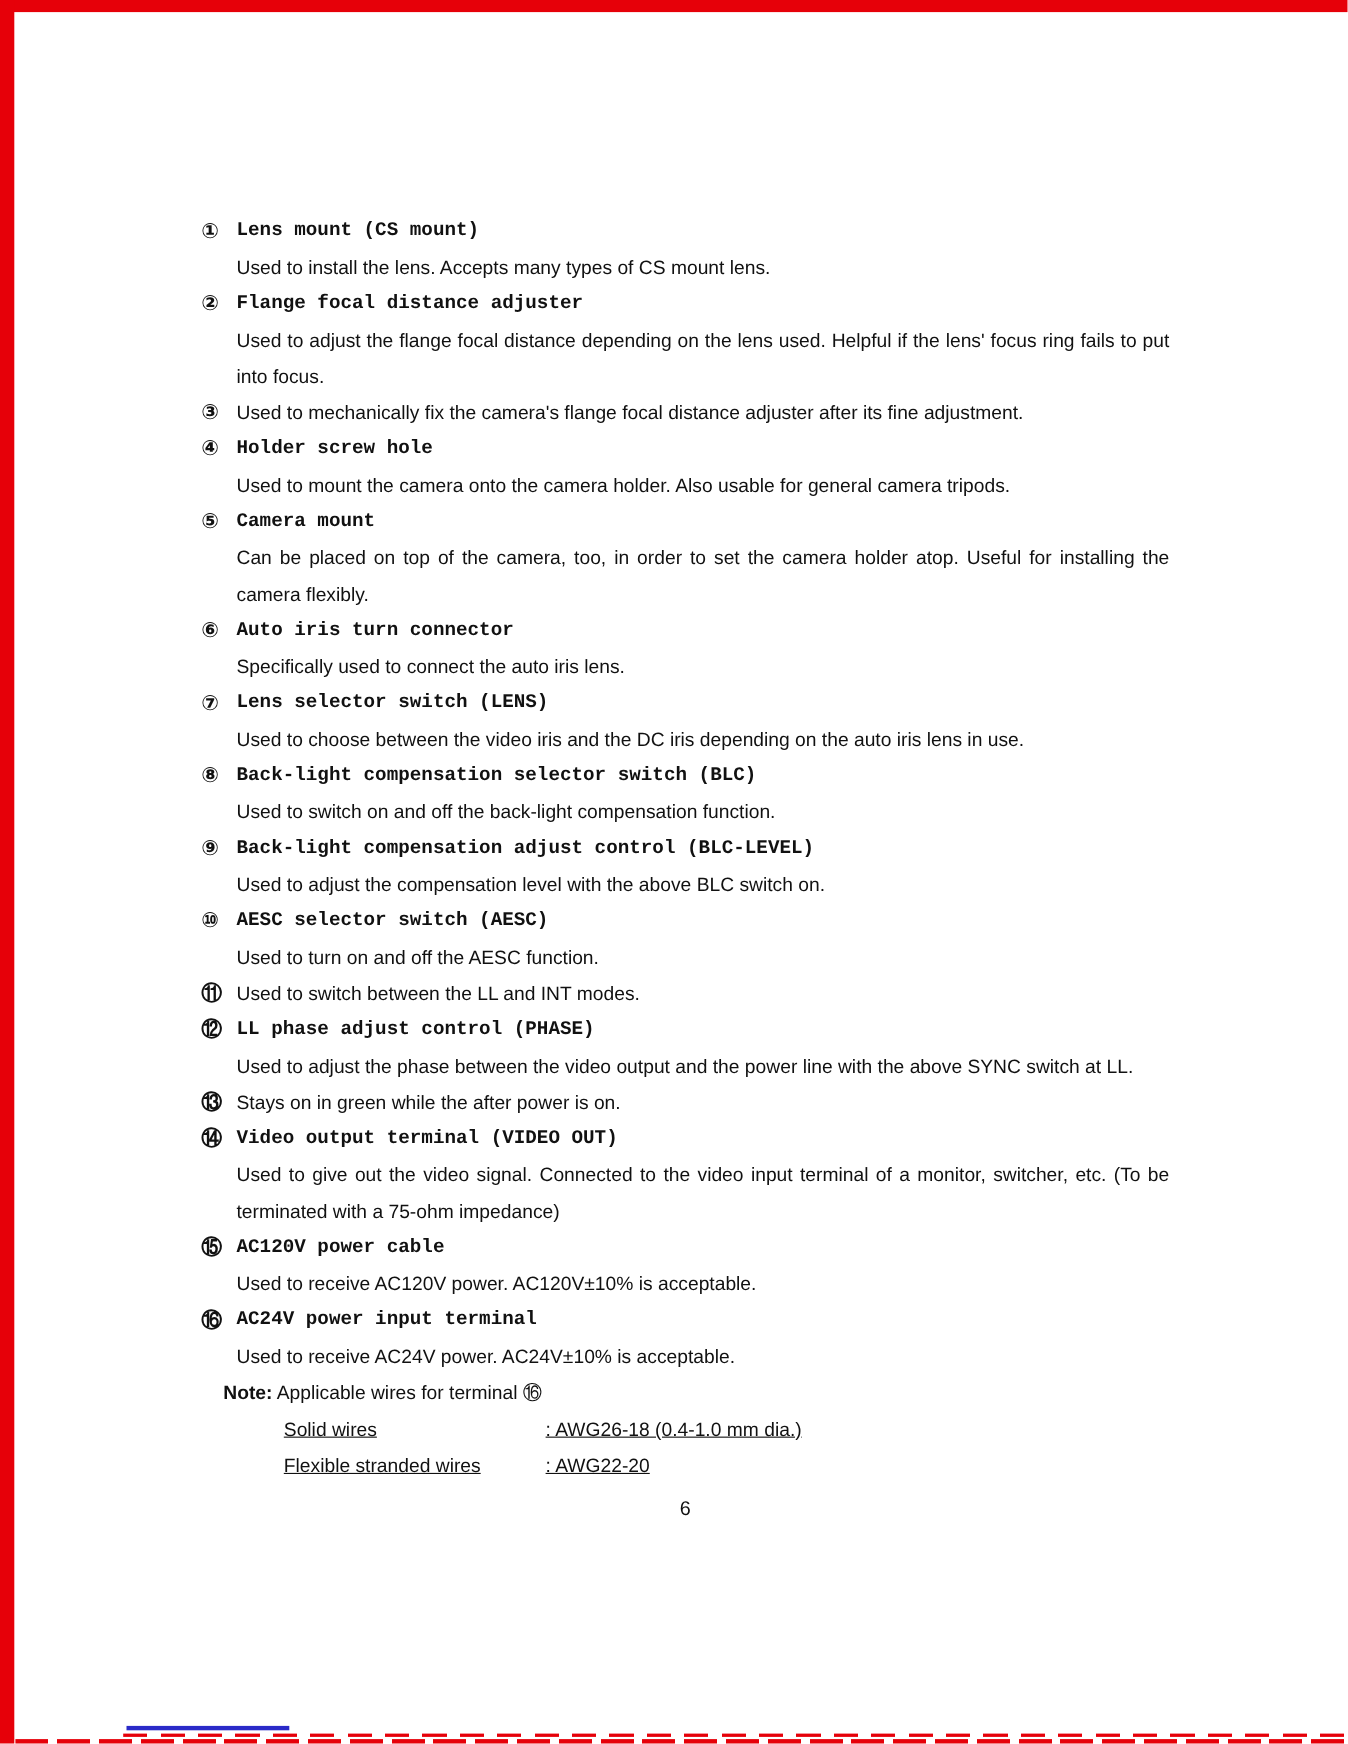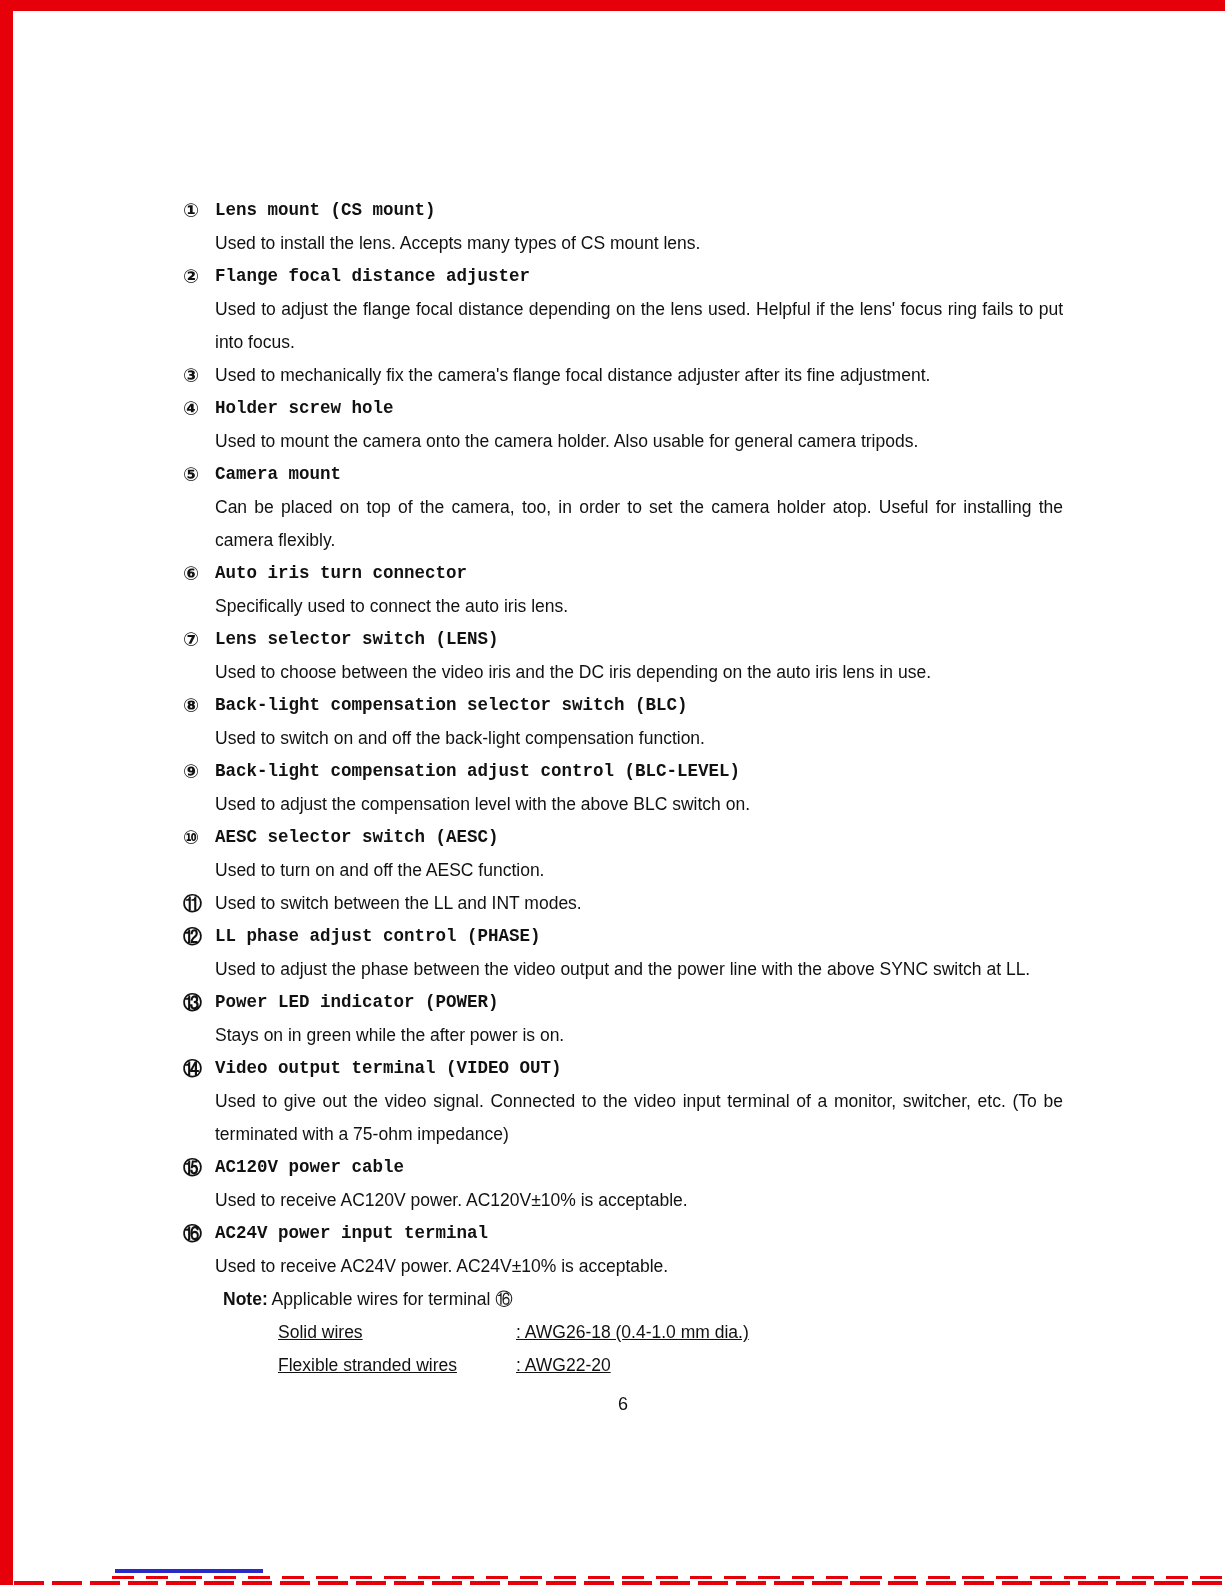--- a/index.html
+++ b/index.html
@@ -54,21 +54,21 @@
     min-width: 0;
   }
   .item .title {
     font-weight: bold;
     font-family: Liberation Mono, monospace;
   }
   .item .body {
     text-align: justify;
   }
   .note {
-    margin-left: 40px;
+    margin-left: 20px;
   }
   .note-head .note-label {
     font-weight: bold;
   }
   .wire-row {
     display: flex;
     margin-left: 55px;
     text-decoration: underline;
   }
   .wire-label {
@@ -206,21 +206,20 @@
     <span class="num">⑫</span>
     <div class="itext">
       <div class="title">LL phase adjust control (PHASE)</div>
       <div class="body">Used to adjust the phase between the video output and the power line with the above SYNC switch at LL.</div>
     </div>
   </div>
 
   <div class="item">
     <span class="num">⑬</span>
     <div class="itext">
-      <div class="title">Power LED indicator (POWER)</div>
       <div class="body">Stays on in green while the after power is on.</div>
     </div>
   </div>
 
   <div class="item">
     <span class="num">⑭</span>
     <div class="itext">
       <div class="title">Video output terminal (VIDEO OUT)</div>
       <div class="body">Used to give out the video signal. Connected to the video input terminal of a monitor, switcher, etc. (To be terminated with a 75-ohm impedance)</div>
     </div>

